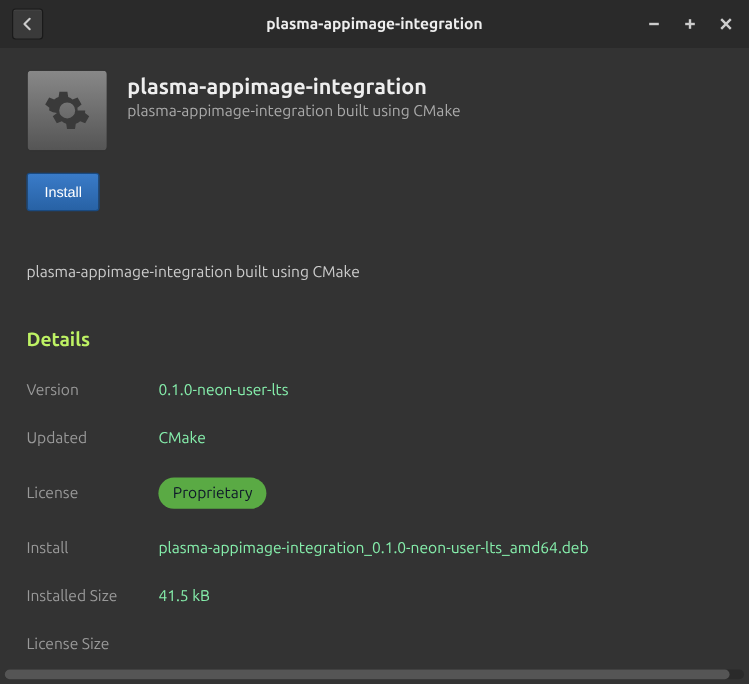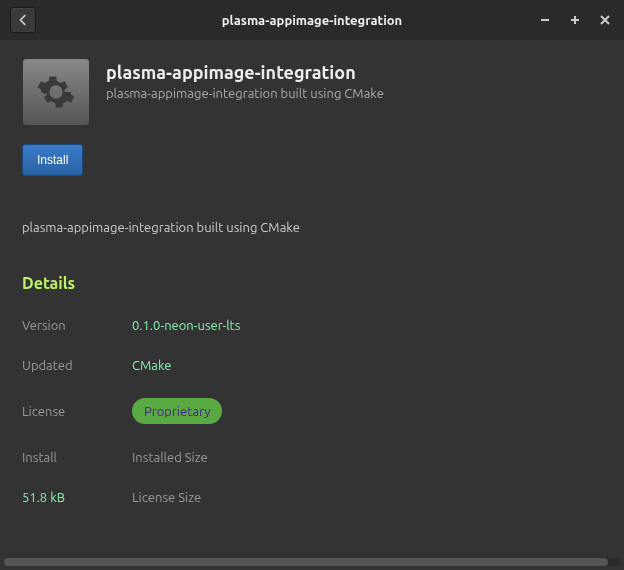--- a/index.html
+++ b/index.html
@@ -116,21 +116,21 @@
       display: grid;
       grid-template-columns: 110px 1fr;
       row-gap: 26px;
       align-items: center;
       font-size: 13px;
     }
     .detail-label { color: #999999; }
     .detail-value { color: #86efac; }
     .license-badge {
       background: #5aaa44;
-      color: #4c1d95;
+      color: #0f172a;
       padding: 6px 12px;
       border-radius: 13px;
       display: inline-block;
       font-size: 13px;
     }
     .scrollbar {
       position: absolute;
       bottom: 4px;
       left: 4px;
       right: 4px;
@@ -203,23 +203,24 @@
 
     <div class="detail-label">Updated</div>
     <div class="detail-value">CMake</div>
 
     <div class="detail-label">License</div>
     <div>
       <span class="license-badge">Proprietary</span>
     </div>
 
     <div class="detail-label">Install</div>
+    <div class="detail-value">plasma-appimage-integration_0.1.0-neon-user-lts_amd64.deb</div>
 
     <div class="detail-label">Installed Size</div>
-    <div class="detail-value">51.8 kB</div>
+    <div class="detail-value">41.5 kB</div>
 
     <div class="detail-label">License Size</div>
   </div>
 </div>
 
 <div class="scrollbar">
   <div class="scrollbar-thumb"></div>
 </div>
 
 </body></html>

